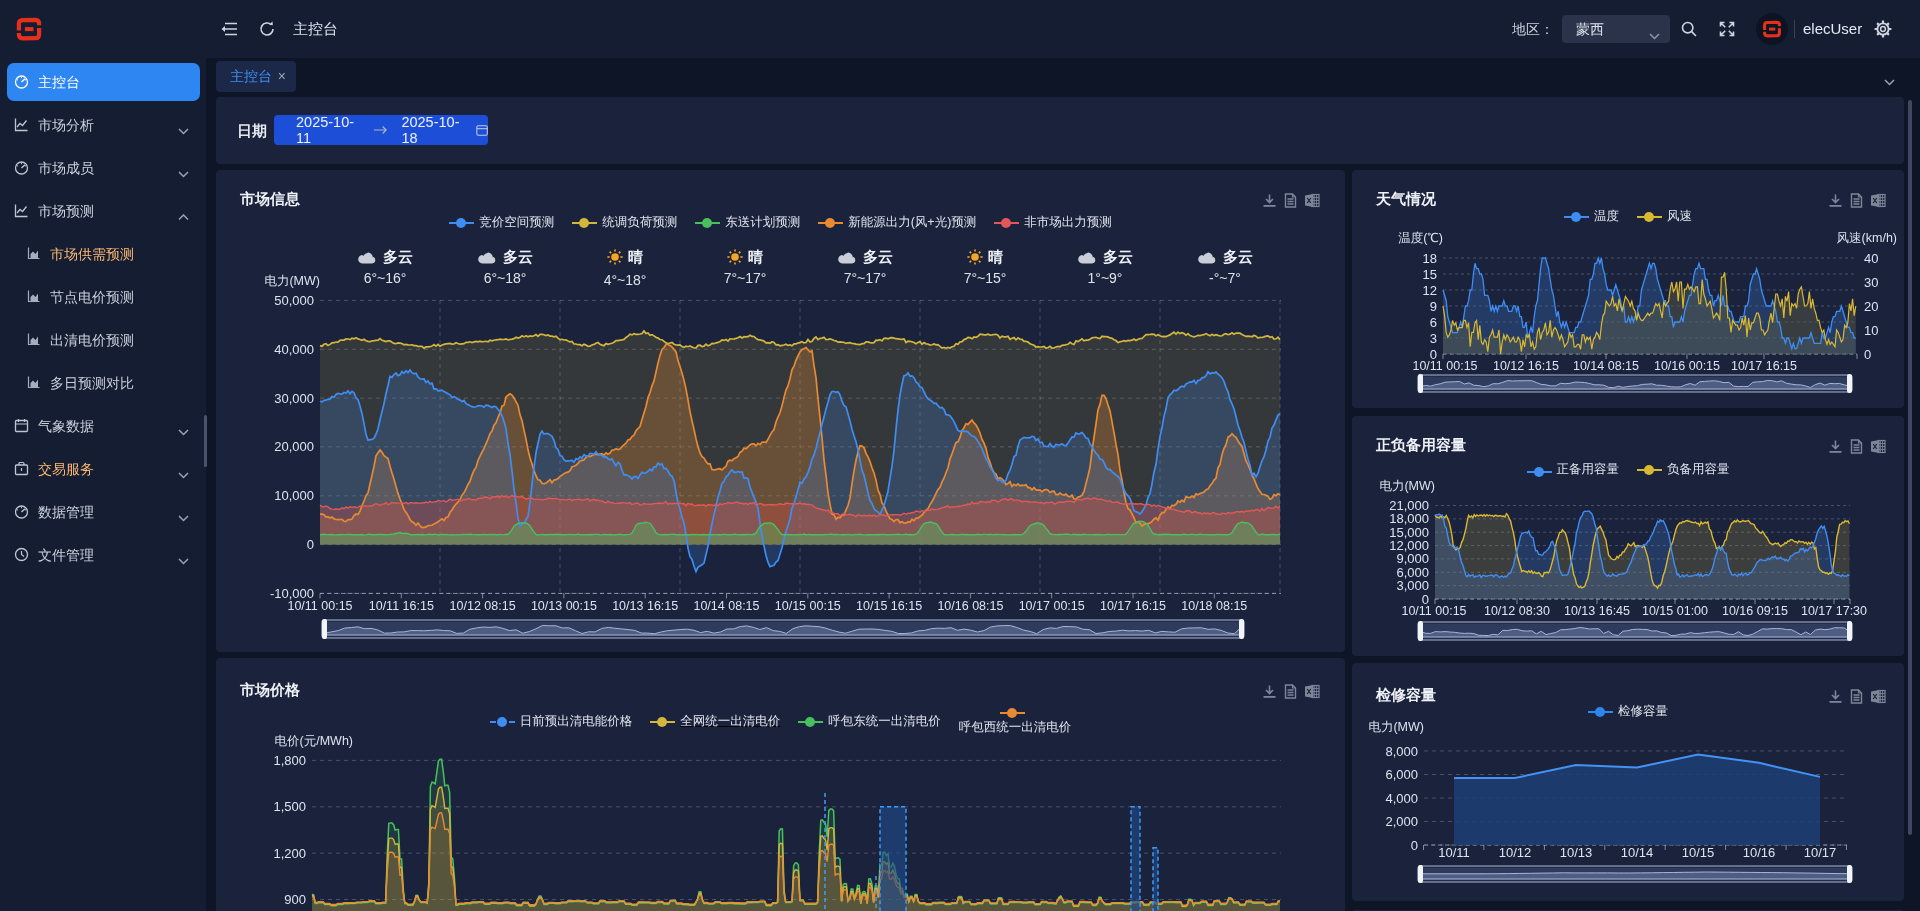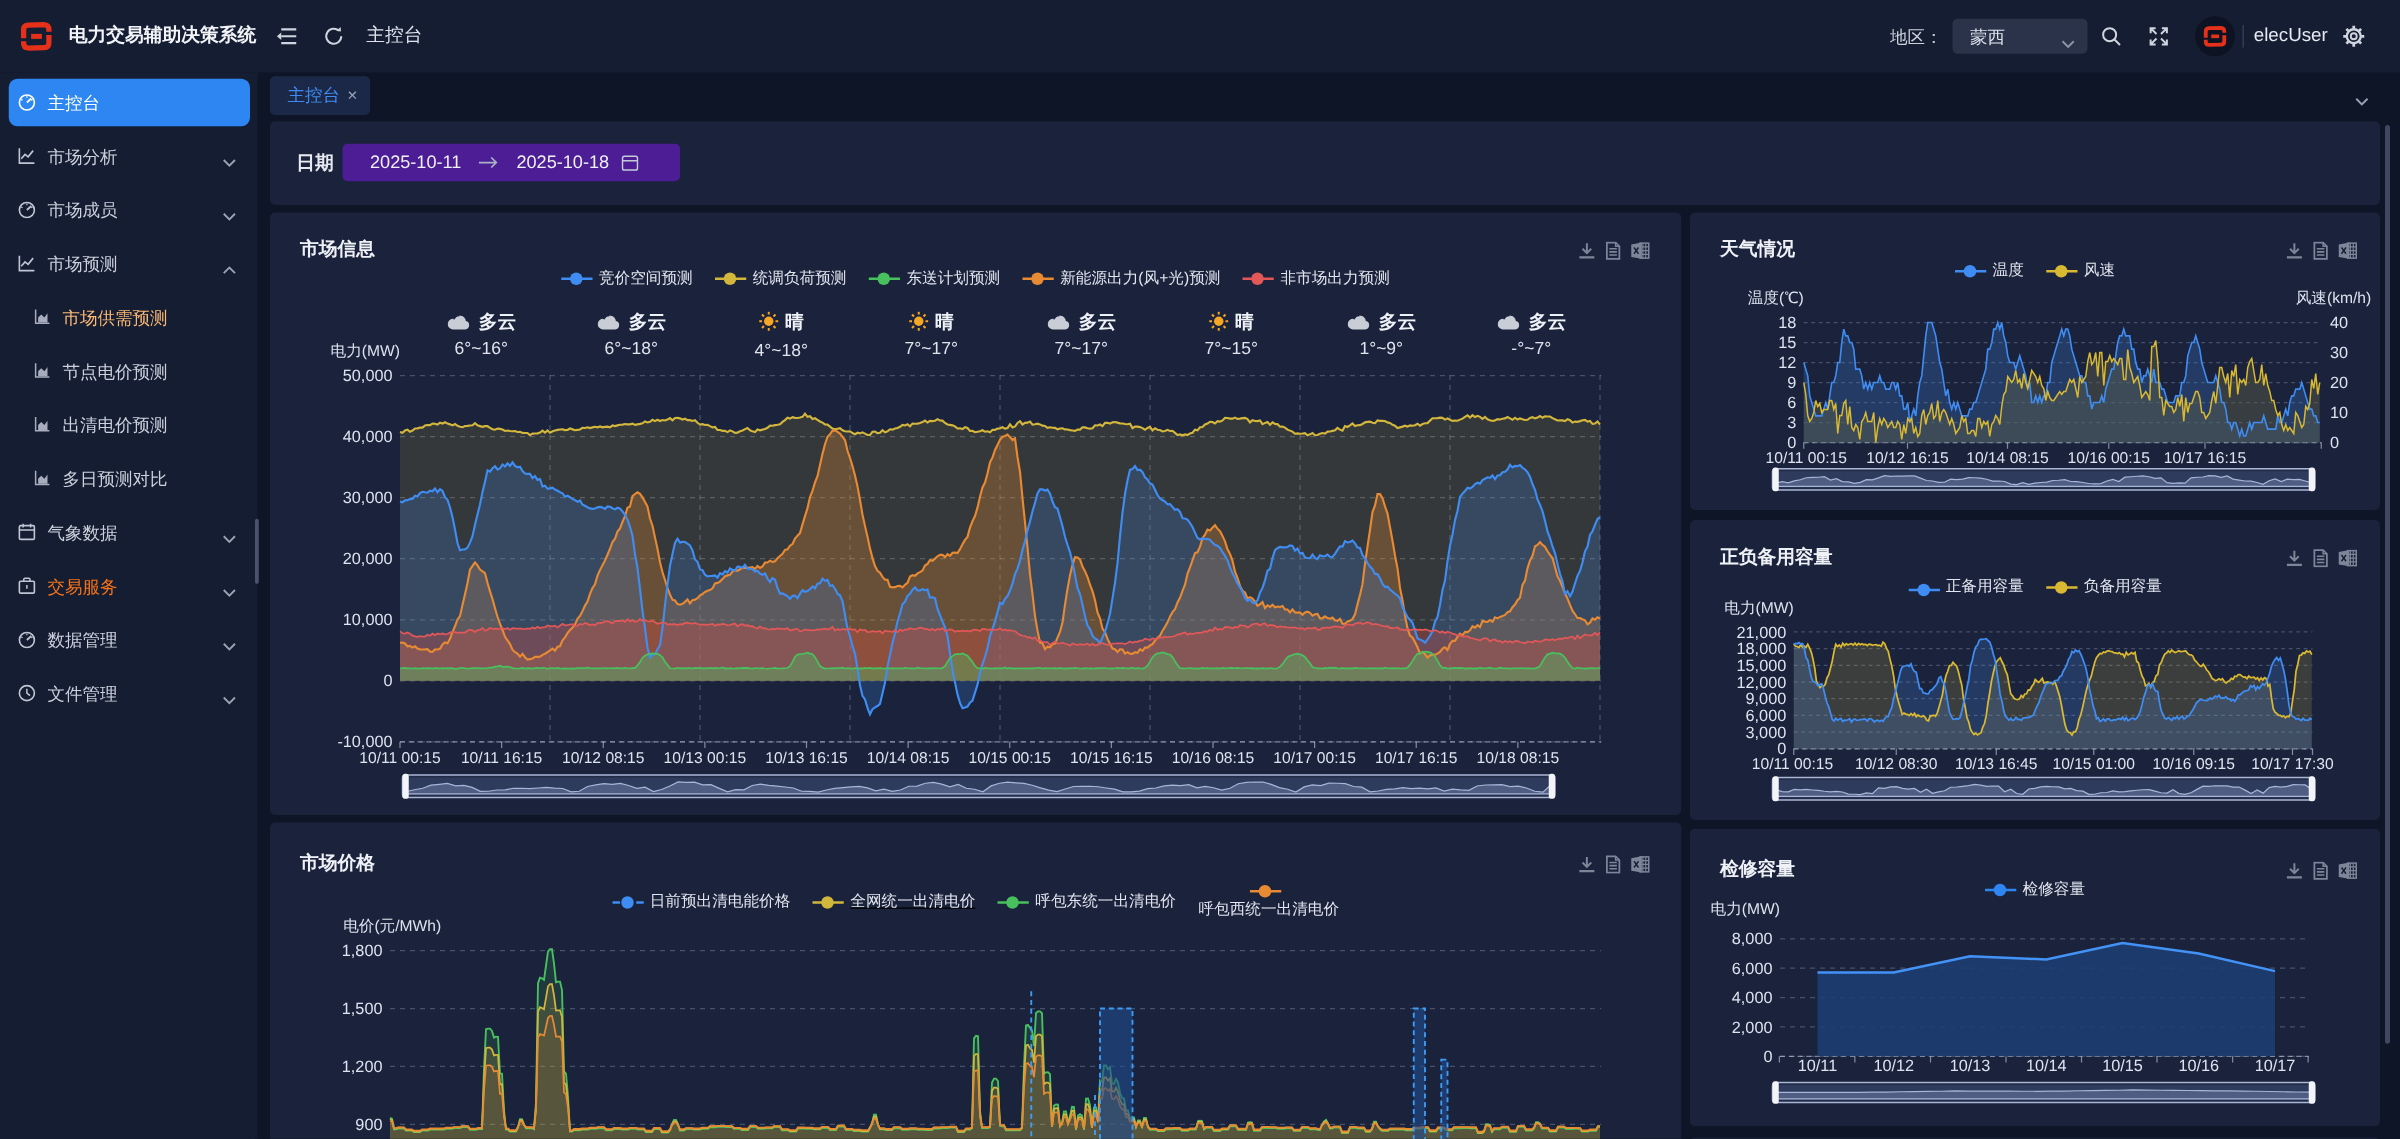--- a/index.html
+++ b/index.html
@@ -6,21 +6,20 @@
 .ctitle { position:absolute; left:24px; top:20px; font-size:15px; font-weight:bold; color:#eef1f6; }
 .legend { position:absolute; width:100%; display:flex; justify-content:center; }
 </style></head><body>
 
 <div style="position:absolute;left:0;top:0;width:1920px;height:58px;background:#151d32">
   <div style="position:absolute;left:14px;top:14px"><svg width="30" height="30" viewBox="0 0 30 30">
         <path d="M4.9 16.5 V9.8 Q4.9 6.2 8.5 6.1 L21.5 5.8 Q25.1 6.0 25.1 9.6 V11.3" fill="none" stroke="#e5311a" stroke-width="4.2"></path>
         <path d="M25.1 13.9 V20.4 Q25.1 24.0 21.5 24.1 L8.5 24.4 Q4.9 24.2 4.9 20.6 V18.9" fill="none" stroke="#e5311a" stroke-width="4.2"></path>
         <rect x="10.9" y="13.1" width="8.6" height="4.0" fill="#e5311a"></rect>
       </svg></div>
-  <div style="position:absolute;left:55px;top:0;height:58px;line-height:58px;font-size:15px;font-weight:bold;color:#f2f4f8">电力交易辅助决策系统</div>
   <svg style="position:absolute;left:221px;top:22px" width="17" height="14" viewBox="0 0 17 14">
     <path d="M4 1.5 H16 M4 7 H16 M4 12.5 H16" stroke="#cfd4df" stroke-width="1.7"></path>
     <path d="M0.5 7 L4 4 V10 Z" fill="#cfd4df"></path>
     </svg>
   <svg style="position:absolute;left:259px;top:21px" width="16" height="16" viewBox="0 0 16 16">
     <path d="M14 8 a6 6 0 1 1-1.8-4.3" fill="none" stroke="#cfd4df" stroke-width="1.6"></path>
     <path d="M13.5 0.5 L13.8 4.2 L10.2 3.6 Z" fill="#cfd4df"></path>
     </svg>
   <div style="position:absolute;left:293px;top:0;height:58px;line-height:58px;font-size:15px;color:#dde2ec">主控台</div>
 
@@ -114,21 +113,21 @@
         <path d="M4.5 1 V4 M10.5 1 V4 M1.5 6 H13.5" stroke="#bfc5d2" stroke-width="1.2"></path>
       </svg></div>
     <div style="position:absolute;left:38px;top:349px;height:38px;line-height:38px;font-size:14px;color:#ccd1dc">气象数据</div>
     <div style="position:absolute;left:178px;top:364px"><svg width="11" height="7" viewBox="0 0 11 7">
         <path d="M1 1 L5.5 5.5 L10 1" fill="none" stroke="#9aa3b5" stroke-width="1.5"></path>
       </svg></div>
     <div style="position:absolute;left:14px;top:403px;height:16px"><svg width="15" height="15" viewBox="0 0 15 15">
         <rect x="1.5" y="4" width="12" height="9.5" rx="1" fill="none" stroke="#bfc5d2" stroke-width="1.3"></rect>
         <path d="M5 4 V2.5 a1 1 0 0 1 1-1 h3 a1 1 0 0 1 1 1 V4 M7.5 7 v3" stroke="#bfc5d2" stroke-width="1.2" fill="none"></path>
       </svg></div>
-    <div style="position:absolute;left:38px;top:392px;height:38px;line-height:38px;font-size:14px;color:#f97316">交易服务</div>
+    <div style="position:absolute;left:38px;top:392px;height:38px;line-height:38px;font-size:14px;color:#fdba74">交易服务</div>
     <div style="position:absolute;left:178px;top:407px"><svg width="11" height="7" viewBox="0 0 11 7">
         <path d="M1 1 L5.5 5.5 L10 1" fill="none" stroke="#9aa3b5" stroke-width="1.5"></path>
       </svg></div>
     <div style="position:absolute;left:14px;top:446px;height:16px"><svg width="15" height="15" viewBox="0 0 15 15">
         <circle cx="7.5" cy="8" r="6" fill="none" stroke="#bfc5d2" stroke-width="1.3"></circle>
         <path d="M7.5 8 L11 4.8" stroke="#bfc5d2" stroke-width="1.4"></path>
         <path d="M3 5.5 l1 .7 M7.5 3 v1.2 M12 5.5 l-1 .7" stroke="#bfc5d2" stroke-width="1"></path>
       </svg></div>
     <div style="position:absolute;left:38px;top:435px;height:38px;line-height:38px;font-size:14px;color:#ccd1dc">数据管理</div>
     <div style="position:absolute;left:178px;top:450px"><svg width="11" height="7" viewBox="0 0 11 7">
@@ -148,21 +147,21 @@
 <div style="position:absolute;left:216px;top:61px;width:80px;height:31px;background:#1c2847;border-radius:4px">
   <span style="position:absolute;left:14px;top:0;line-height:31px;font-size:14px;color:#3d8bf2">主控台</span>
   <span style="position:absolute;right:10px;top:0;line-height:31px;font-size:14px;color:#9aa3b5">×</span>
 </div>
 <div style="position:absolute;left:1884px;top:72px"><svg width="11" height="7" viewBox="0 0 11 7">
       <path d="M1 1 L5.5 5.5 L10 1" fill="none" stroke="#9aa3b5" stroke-width="1.5"></path>
     </svg></div>
 
 <div class="card" style="left:216px;top:97px;width:1688px;height:67px">
   <span style="position:absolute;left:21px;top:0;line-height:67px;font-size:15px;font-weight:bold;color:#e6e9f0">日期</span>
-  <div style="position:absolute;left:58px;top:18px;width:270px;height:30px;background:#4c1d95;border-radius:4px;display:flex;align-items:center">
+  <div style="position:absolute;left:58px;top:18px;width:214px;height:30px;background:#1d4ed8;border-radius:4px;display:flex;align-items:center">
     <span style="margin-left:22px;font-size:14.5px;color:#eef1f6">2025-10-11</span>
     <svg style="margin-left:14px" width="16" height="10" viewBox="0 0 16 10">
         <path d="M0 5 H14 M10 1 L14 5 L10 9" fill="none" stroke="#aab3c6" stroke-width="1.4"></path>
       </svg>
     <span style="margin-left:14px;font-size:14.5px;color:#eef1f6">2025-10-18</span>
     <svg style="margin-left:10px" width="14" height="14" viewBox="0 0 14 14">
         <rect x="1" y="2" width="12" height="11" rx="1.5" fill="none" stroke="#c4cbd9" stroke-width="1.2"></rect>
         <path d="M1 5.5 H13" stroke="#c4cbd9" stroke-width="1.2"></path>
       </svg>
   </div>

